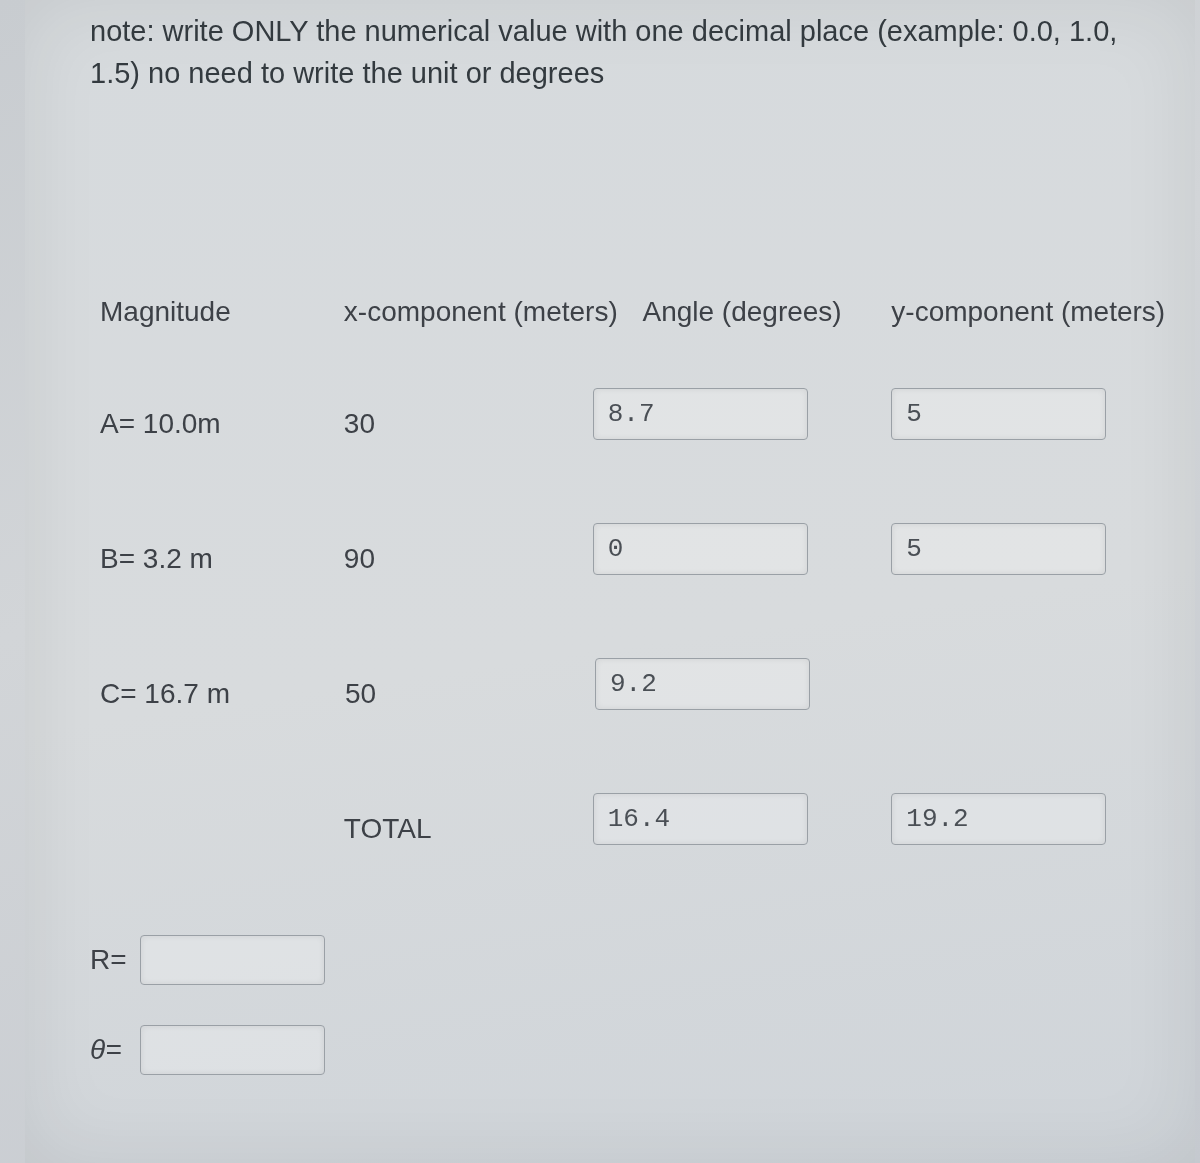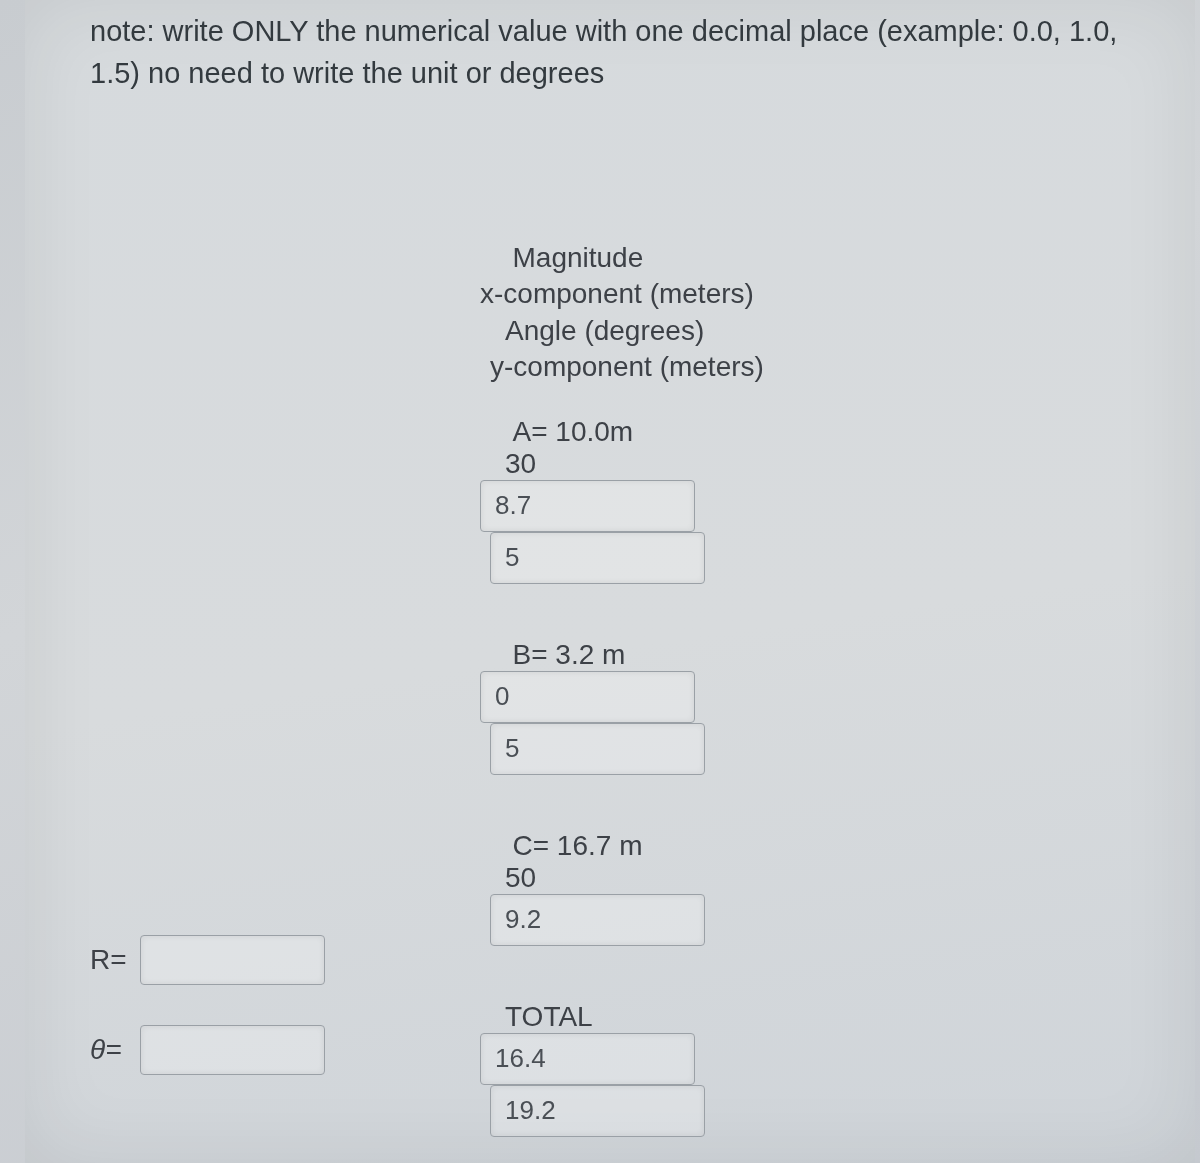--- a/index.html
+++ b/index.html
@@ -27,23 +27,22 @@
     line-height:1.45;
     color:#333a3f;
   }
   .intro p{margin:0 0 18px 0;}
   .table{
     position:absolute;
     left:65px; top:240px; width:1080px;
   }
   .row{
     display:flex;
-    align-items:center;
+    align-items:flex-end;
     min-height:80px;
-    flex-direction:column;
   }
   .row.header{min-height:90px; margin-bottom:30px;}
   .row.data{margin-bottom:55px;}
   .row.total{margin-bottom:40px;}
   .col{
     font-size:28px;
     color:#3d4147;
   }
   .col-mag{width:245px; padding-left:10px;}
   .col-ang{width:250px;}
@@ -53,21 +52,21 @@
   input.box{
     width:215px;
     height:52px;
     font-size:26px;
     color:#4a4f55;
     background:rgba(255,255,255,0.25);
     border:1px solid #9aa0a6;
     border-radius:4px;
     padding:0 14px;
     box-sizing:border-box;
-    font-family:Liberation Sans, sans-serif;
+    font-family:Liberation Mono, monospace;
     box-shadow:inset 0 0 6px rgba(0,0,0,0.08);
   }
   .answers{
     position:absolute;
     left:65px; top:935px;
   }
   .ans-row{
     display:flex;
     align-items:center;
     margin-bottom:40px;
@@ -98,20 +97,21 @@
 
     <div class="row data">
       <div class="col col-mag">A= 10.0m</div>
       <div class="col col-ang">30</div>
       <div class="col col-x"><input class="box" value="8.7" style=""></div>
       <div class="col col-y"><input class="box" value="5" style=""></div>
     </div>
 
     <div class="row data">
       <div class="col col-mag">B= 3.2 m</div>
+      <div class="col col-ang">90</div>
       <div class="col col-x"><input class="box" value="0" style=""></div>
       <div class="col col-y"><input class="box" value="5" style=""></div>
     </div>
 
     <div class="row data">
       <div class="col col-mag">C= 16.7 m</div>
       <div class="col col-ang">50</div>
       <div class="col col-y"><input class="box" value="9.2" style=""></div>
     </div>
 

